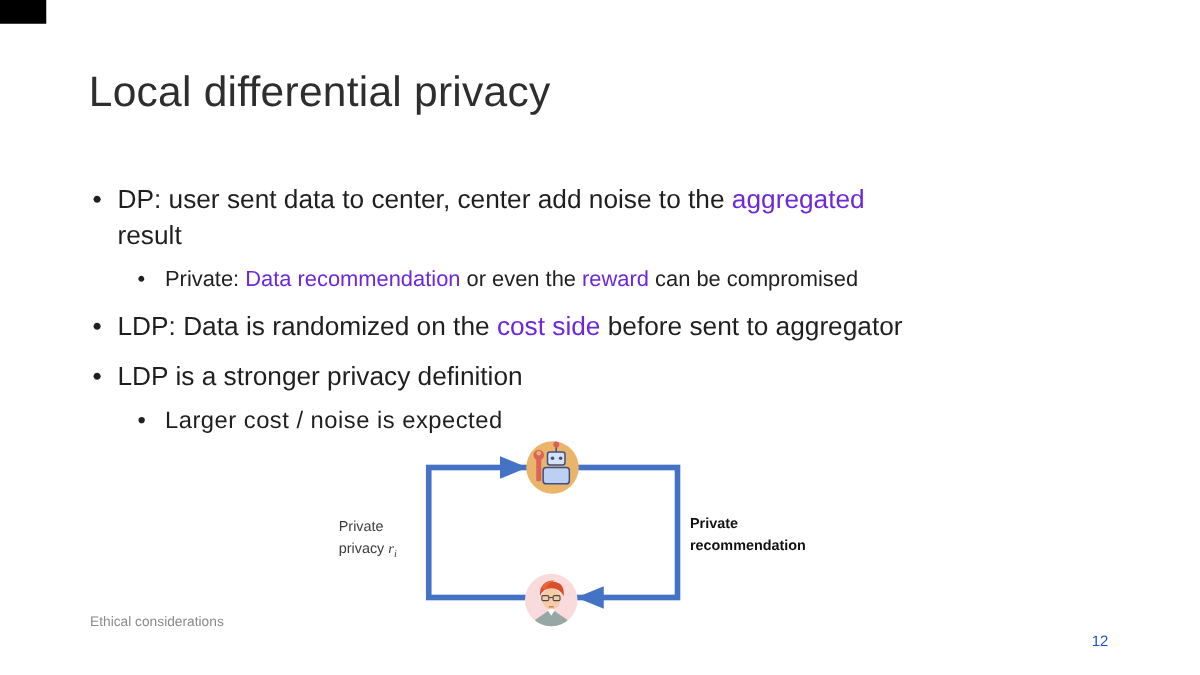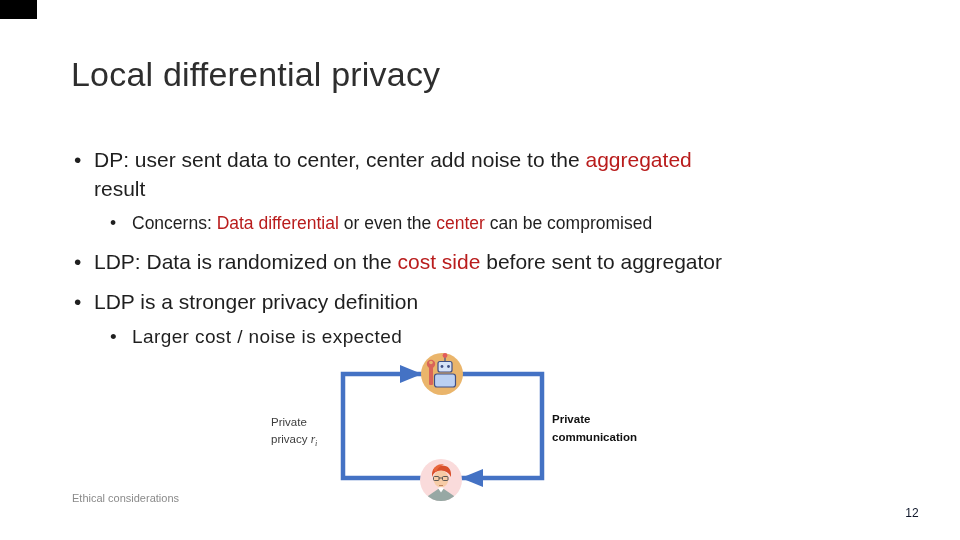--- a/index.html
+++ b/index.html
@@ -14,43 +14,43 @@
   .bullets{position:absolute;left:71px;top:146px;width:820px;color:#1f1f1f;}
   .li{position:relative;padding-left:23px;}
   .li::before{content:"\2022";position:absolute;left:3px;top:0;}
   .lv1{font-size:21px;line-height:1.38;}
   .lv2{margin-left:38px;font-size:17.5px;line-height:1.38;}
   .lv2::before{left:1px;}
   .b2{margin-top:7px;}
   .b3{margin-top:13px;}
   .b4{margin-top:11px;}
   .b5{margin-top:7px;font-size:19px;letter-spacing:0.4px;}
-  .red{color:#b91c1c;}
+  .red{color:#6d28d9;}
   .it{font-style:italic;font-family:"Liberation Serif",serif;}
   .sub{vertical-align:sub;font-size:0.72em;}
 
   .diagram-svg{position:absolute;left:325px;top:348px;}
   .lbl-left{position:absolute;left:271px;top:414px;font-size:11.5px;color:#3d3d3d;line-height:1.5;}
   .lbl-right{position:absolute;left:552px;top:411px;font-size:11.5px;font-weight:bold;color:#111;line-height:1.55;}
 
   .footer-section{position:absolute;left:72px;top:492px;font-size:11px;color:#8a8a8a;}
-  .page-number{position:absolute;left:890px;top:506px;width:44px;text-align:center;font-size:12px;color:#0f172a;}
+  .page-number{position:absolute;left:858px;top:506px;width:44px;text-align:center;font-size:12px;color:#1d4ed8;}
 </style>
 </head>
 <body>
 
 <div class="slide">
 
   <div class="corner-block"></div>
 
   <h1 class="title">Local differential privacy</h1>
 
   <div class="bullets">
     <div class="li lv1 b1"><span><span>DP: user sent data to center, center add noise to the </span><span class="red">aggregated</span><br><span>result</span></span></div>
-    <div class="li lv2 b2"><span><span>Concerns: </span><span class="red">Data differential</span><span> or even the </span><span class="red">center</span><span> can be compromised</span></span></div>
+    <div class="li lv2 b2"><span><span>Private: </span><span class="red">Data recommendation</span><span> or even the </span><span class="red">reward</span><span> can be compromised</span></span></div>
     <div class="li lv1 b3"><span><span>LDP: Data is randomized on the </span><span class="red">cost side</span><span> before sent to aggregator</span></span></div>
     <div class="li lv1 b4"><span><span>LDP is a stronger privacy definition</span></span></div>
     <div class="li lv2 b5"><span><span>Larger cost / noise is expected</span></span></div>
   </div>
 
   <svg class="diagram-svg" width="250" height="160" viewBox="325 348 250 160" xmlns="http://www.w3.org/2000/svg">
     <rect x="343" y="374" width="199" height="104" fill="none" stroke="#4472C4" stroke-width="4.5"></rect>
     <polygon points="422,374 400,365 400,383" fill="#4472C4"></polygon>
     <polygon points="461,478 483,469 483,487" fill="#4472C4"></polygon>
 
@@ -80,18 +80,18 @@
         <rect x="433.5" y="476.5" width="5.5" height="4" rx="1" fill="none" stroke="#4a4a4a" stroke-width="0.9"></rect>
         <rect x="442.5" y="476.5" width="5.5" height="4" rx="1" fill="none" stroke="#4a4a4a" stroke-width="0.9"></rect>
         <line x1="439" y1="478" x2="442.5" y2="478" stroke="#4a4a4a" stroke-width="0.9"></line>
         <line x1="439" y1="485.5" x2="443" y2="485.5" stroke="#b97a55" stroke-width="0.9"></line>
         <polygon points="438,488 441,492.5 444,488 441,487" fill="#ffffff"></polygon>
       </g>
     </g>
   </svg>
 
   <div class="lbl-left"><span>Private</span><br><span>privacy </span><span class="it">r</span><span class="it sub">i</span></div>
-  <div class="lbl-right"><span>Private</span><br><span>communication</span></div>
+  <div class="lbl-right"><span>Private</span><br><span>recommendation</span></div>
 
   <div class="footer-section">Ethical considerations</div>
   <div class="page-number">12</div>
 
 </div>
 
 </body></html>

